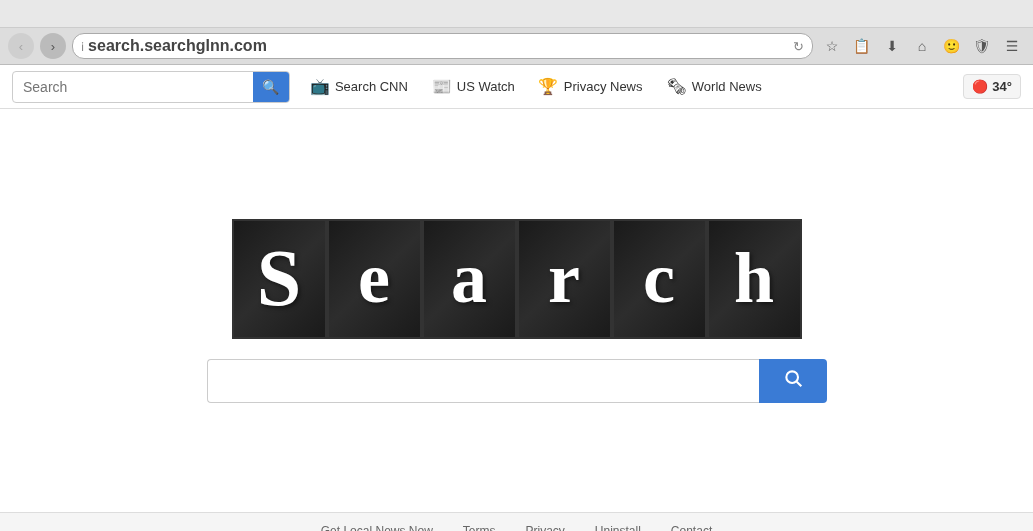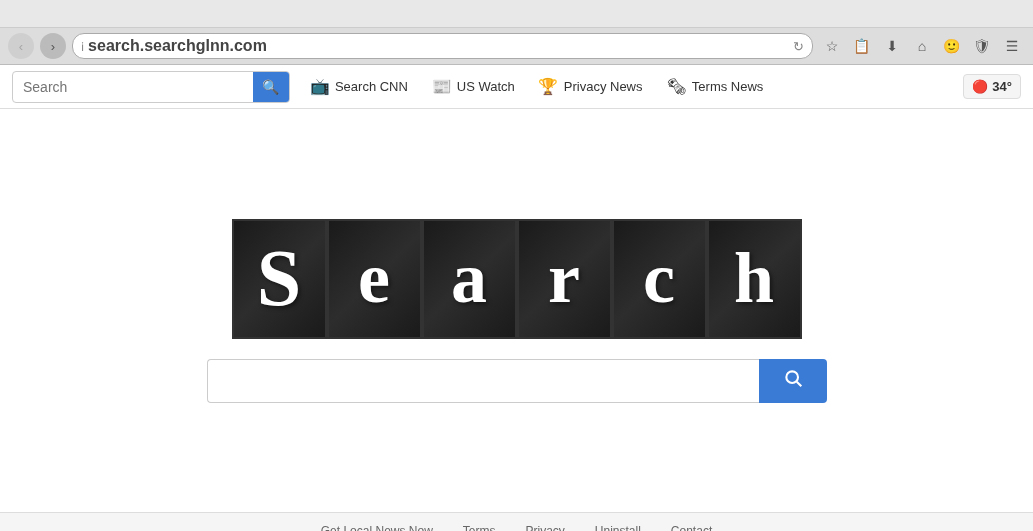--- a/index.html
+++ b/index.html
@@ -287,21 +287,21 @@
       <a class="nav-link">
         <span class="nav-link-icon">📰</span>
         <span>US Watch</span>
       </a>
       <a class="nav-link">
         <span class="nav-link-icon">🏆</span>
         <span>Privacy News</span>
       </a>
       <a class="nav-link">
         <span class="nav-link-icon">🗞</span>
-        <span>Terms News</span>
+        <span>World News</span>
       </a>
     </div>
 
     <div class="weather-badge">
       <span>🔴</span>
       <span>34°</span>
     </div>
   </div>
 
   <div class="get-local-news">

